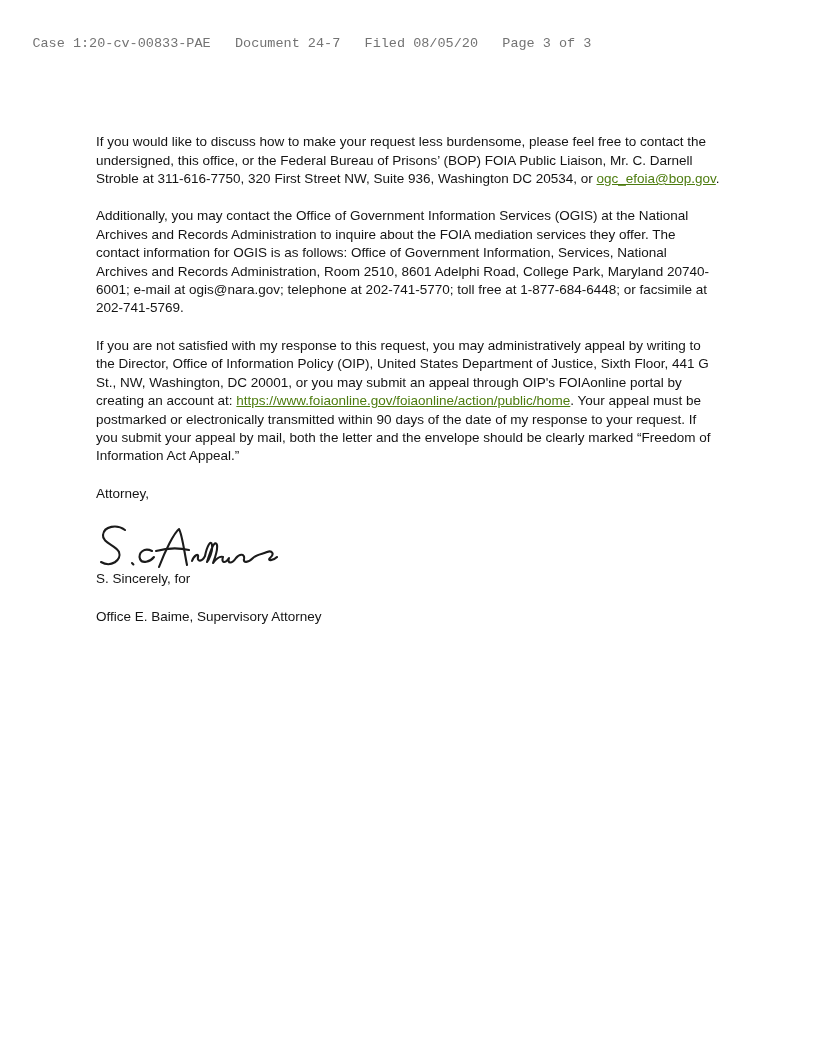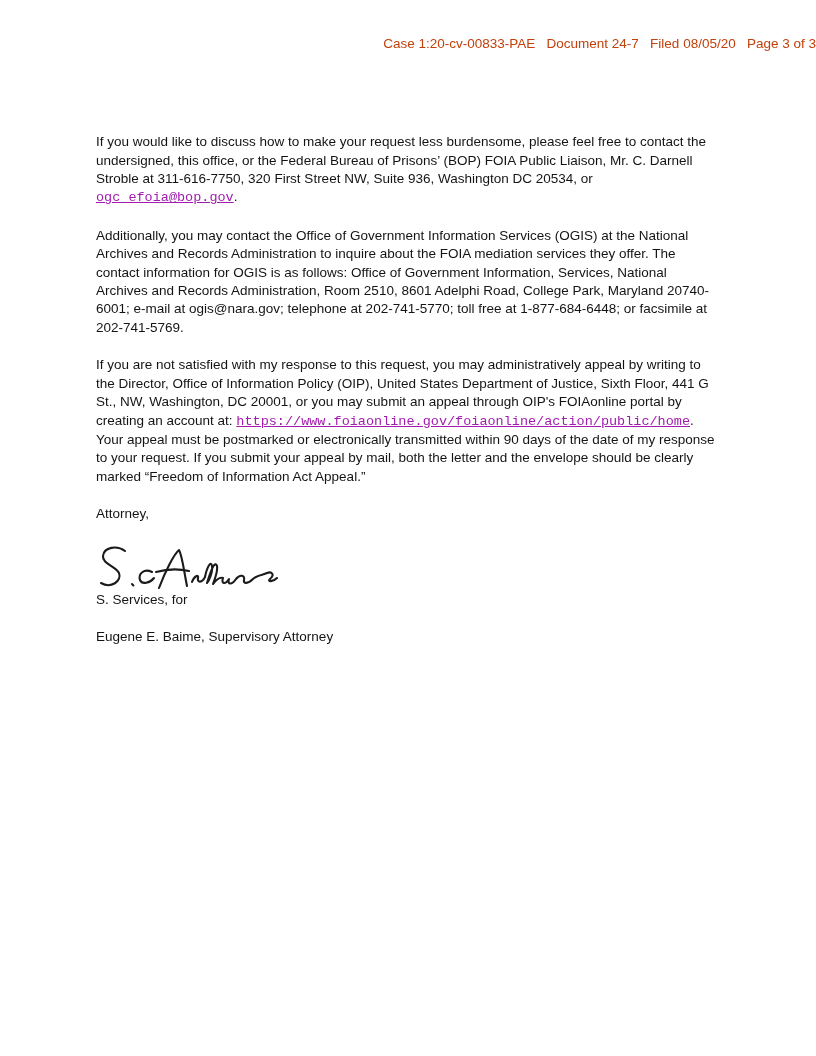--- a/index.html
+++ b/index.html
@@ -14,36 +14,36 @@
     margin: 0 auto;
     background: #ffffff;
     font-family: "Liberation Sans", sans-serif;
     font-size: 13.5px;
     line-height: 18.4px;
     color: #141414;
     box-sizing: border-box;
     padding-top: 17px;
   }
   .court-header {
-    text-align: right;
-    color: #c2410c;
+    text-align: left;
+    color: #737373;
     white-space: pre;
     margin-bottom: 61px;
+    font-family: Liberation Mono, monospace;
   }
   .letter-body {
     padding: 0 96px;
   }
   .letter-body p {
     margin: 0 0 19px 0;
   }
   a.doc-link {
-    color: #a21caf;
+    color: #4d7c0f;
     text-decoration: underline;
     cursor: pointer;
-    font-family: Liberation Mono, monospace;
   }
   .closing {
     margin-bottom: 0;
   }
   .signature-block {
     margin: 3px 0 0 0;
     height: 48px;
   }
   .signature-block svg {
     display: block;
@@ -82,18 +82,18 @@
           <path d="M56 29 C48 25 42 31 44 37 C46 42 54 40 58 35"></path>
 
           <path d="M63 45 C69 29 78 11 83 7 C86 12 88 28 91 43"></path>
           <path d="M60 29 C71 26 84 26 93 28"></path>
 
           <path d="M96 39 C98 33 103 31 102 35 C101 40 106 40 109 34 C111 24 115 17 116 23 C117 29 113 38 111 40 C115 27 119 17 121 23 C122 29 118 38 117 41 C120 37 124 34 127 35 C125 41 129 42 133 36 C131 42 136 42 140 36 C144 31 149 32 148 37 C147 41 152 41 157 36 C161 32 167 32 171 30 C176 28 179 32 174 36 C171 39 177 39 181 35"></path>
         </g>
       </svg>
     </div>
 
-    <p class="signer-line"><span>S. Services, for</span></p>
-    <p class="signer-line"><span>Eugene E. Baime, Supervisory Attorney</span></p>
+    <p class="signer-line"><span>S. Sincerely, for</span></p>
+    <p class="signer-line"><span>Office E. Baime, Supervisory Attorney</span></p>
 
   </div>
 
 </div>
 
 </body></html>

